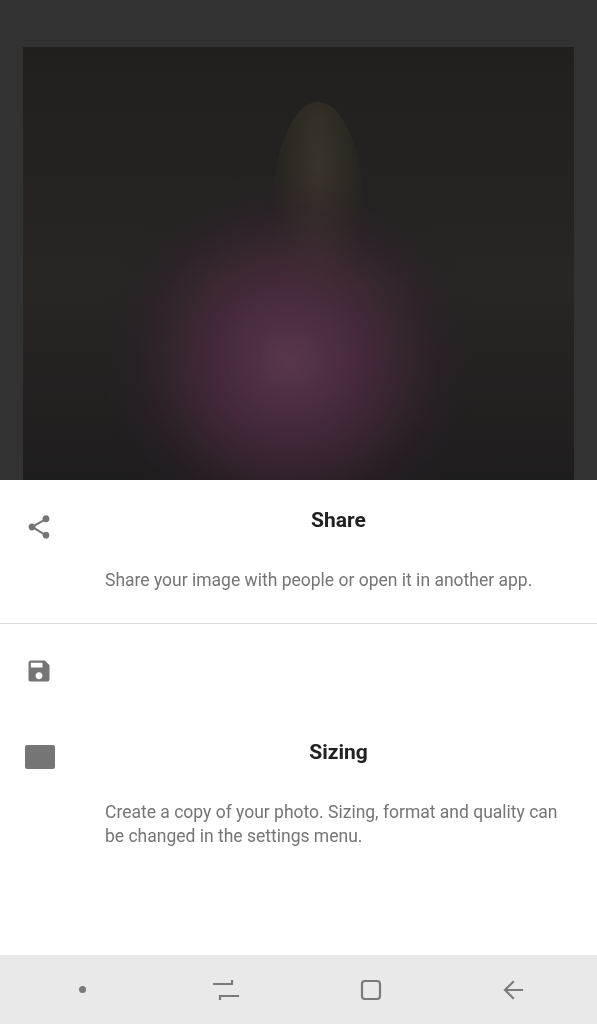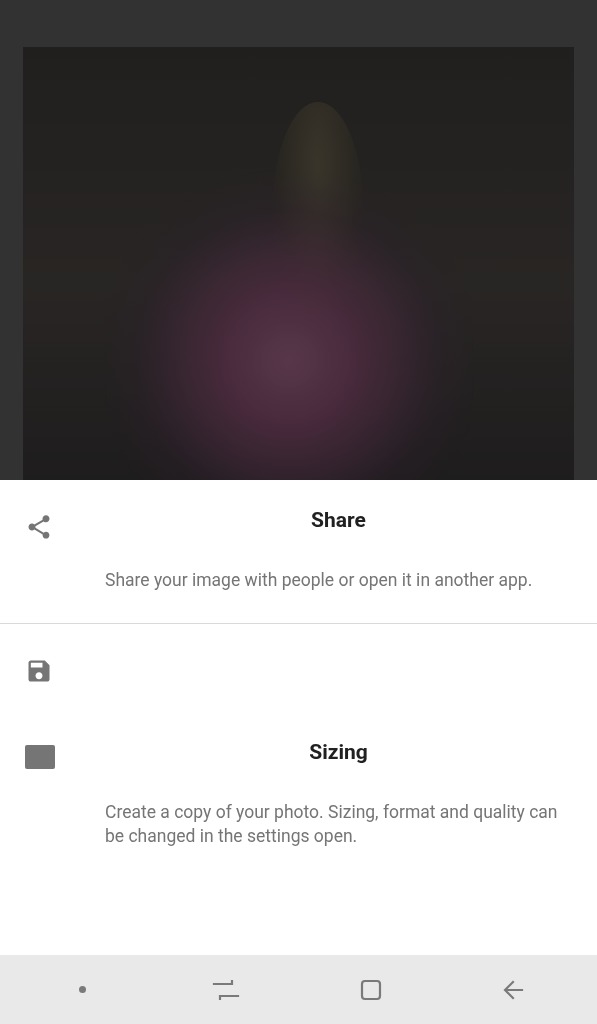--- a/index.html
+++ b/index.html
@@ -61,21 +61,21 @@
           </svg>
       </div>
     </div>
 
     <div class="menu-item">
       <div class="menu-icon">
         <div class="jpg-badge">JPG</div>
       </div>
       <div class="menu-text">
         <div class="menu-title">Sizing</div>
-        <div class="menu-desc">Create a copy of your photo. Sizing, format and quality can be changed in the settings open.</div>
+        <div class="menu-desc">Create a copy of your photo. Sizing, format and quality can be changed in the settings menu.</div>
       </div>
     </div>
 
 
   </div>
 
   <div class="navbar">
     <div class="nav-btn">
       <div class="nav-dot"></div>
     </div>

